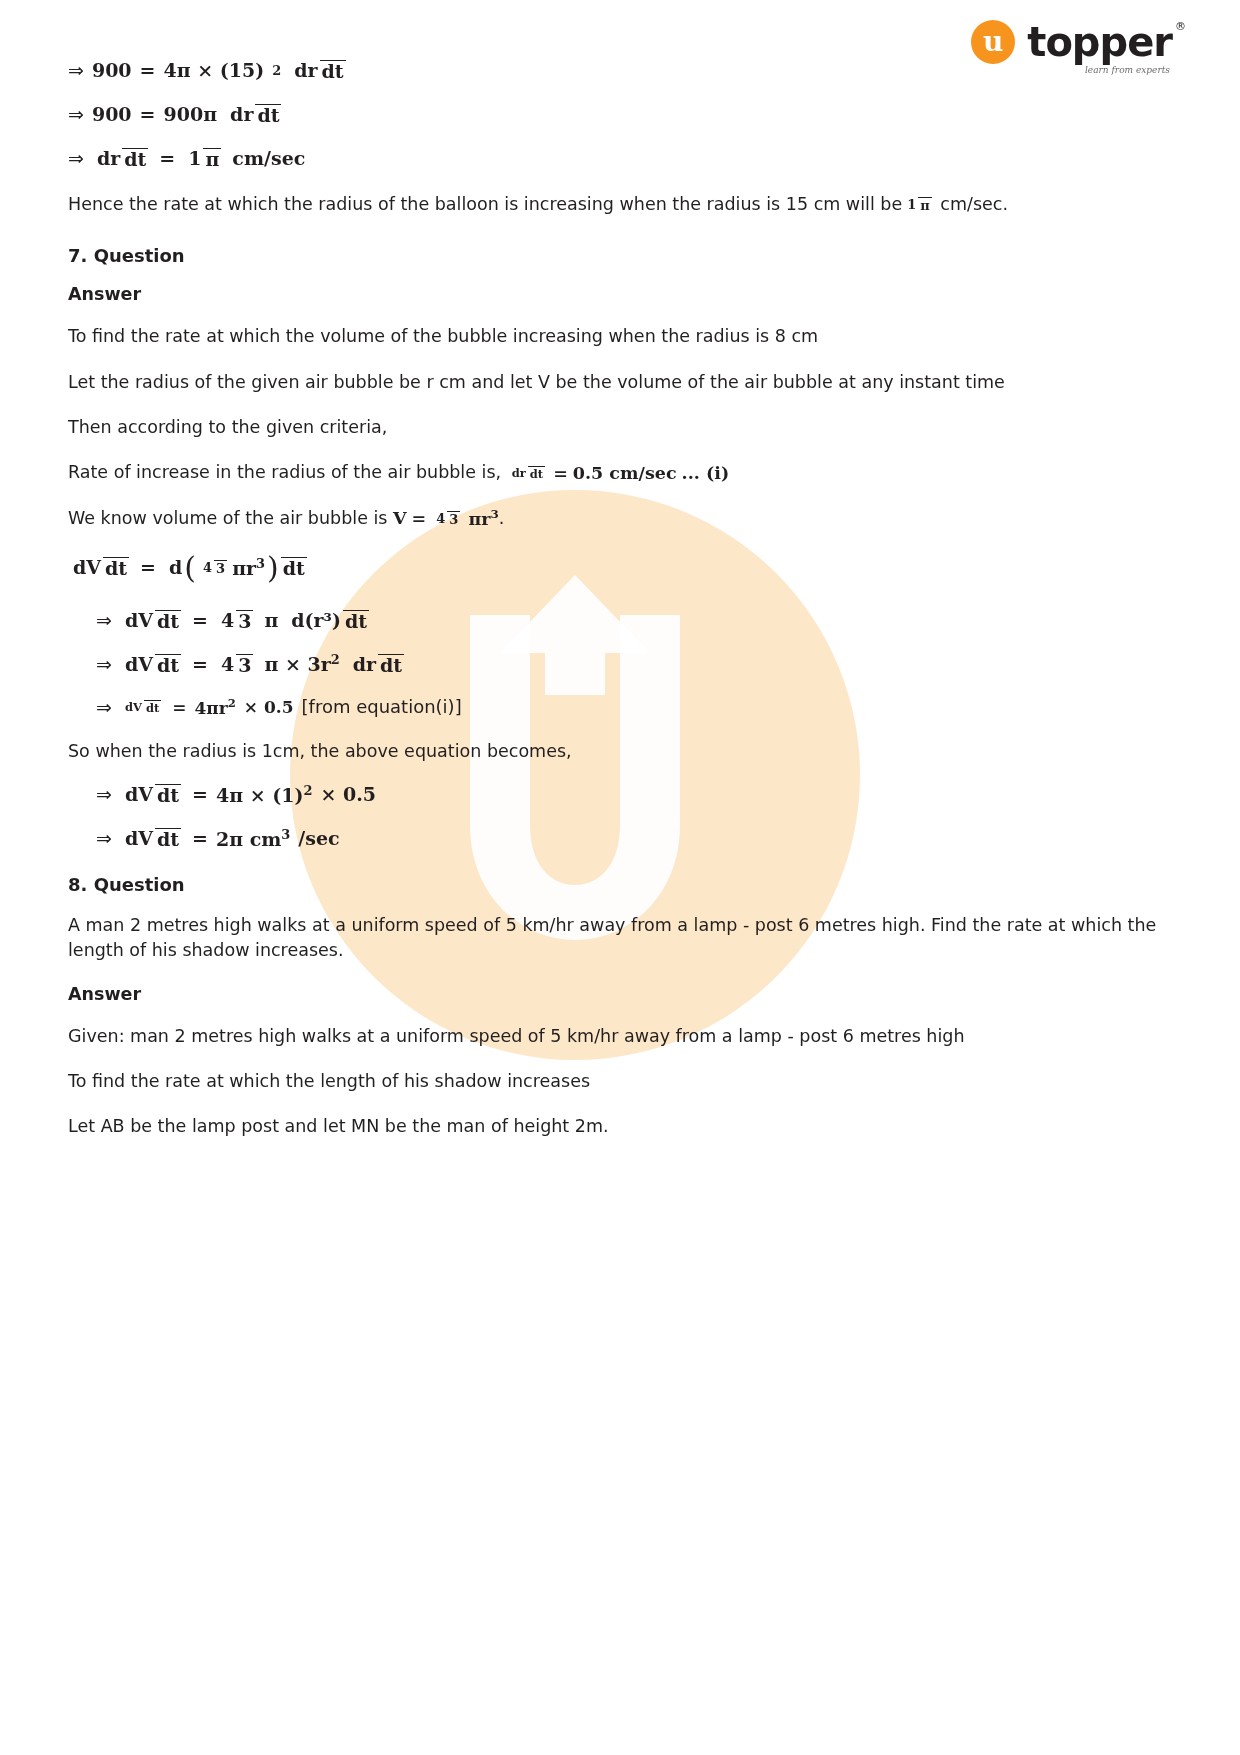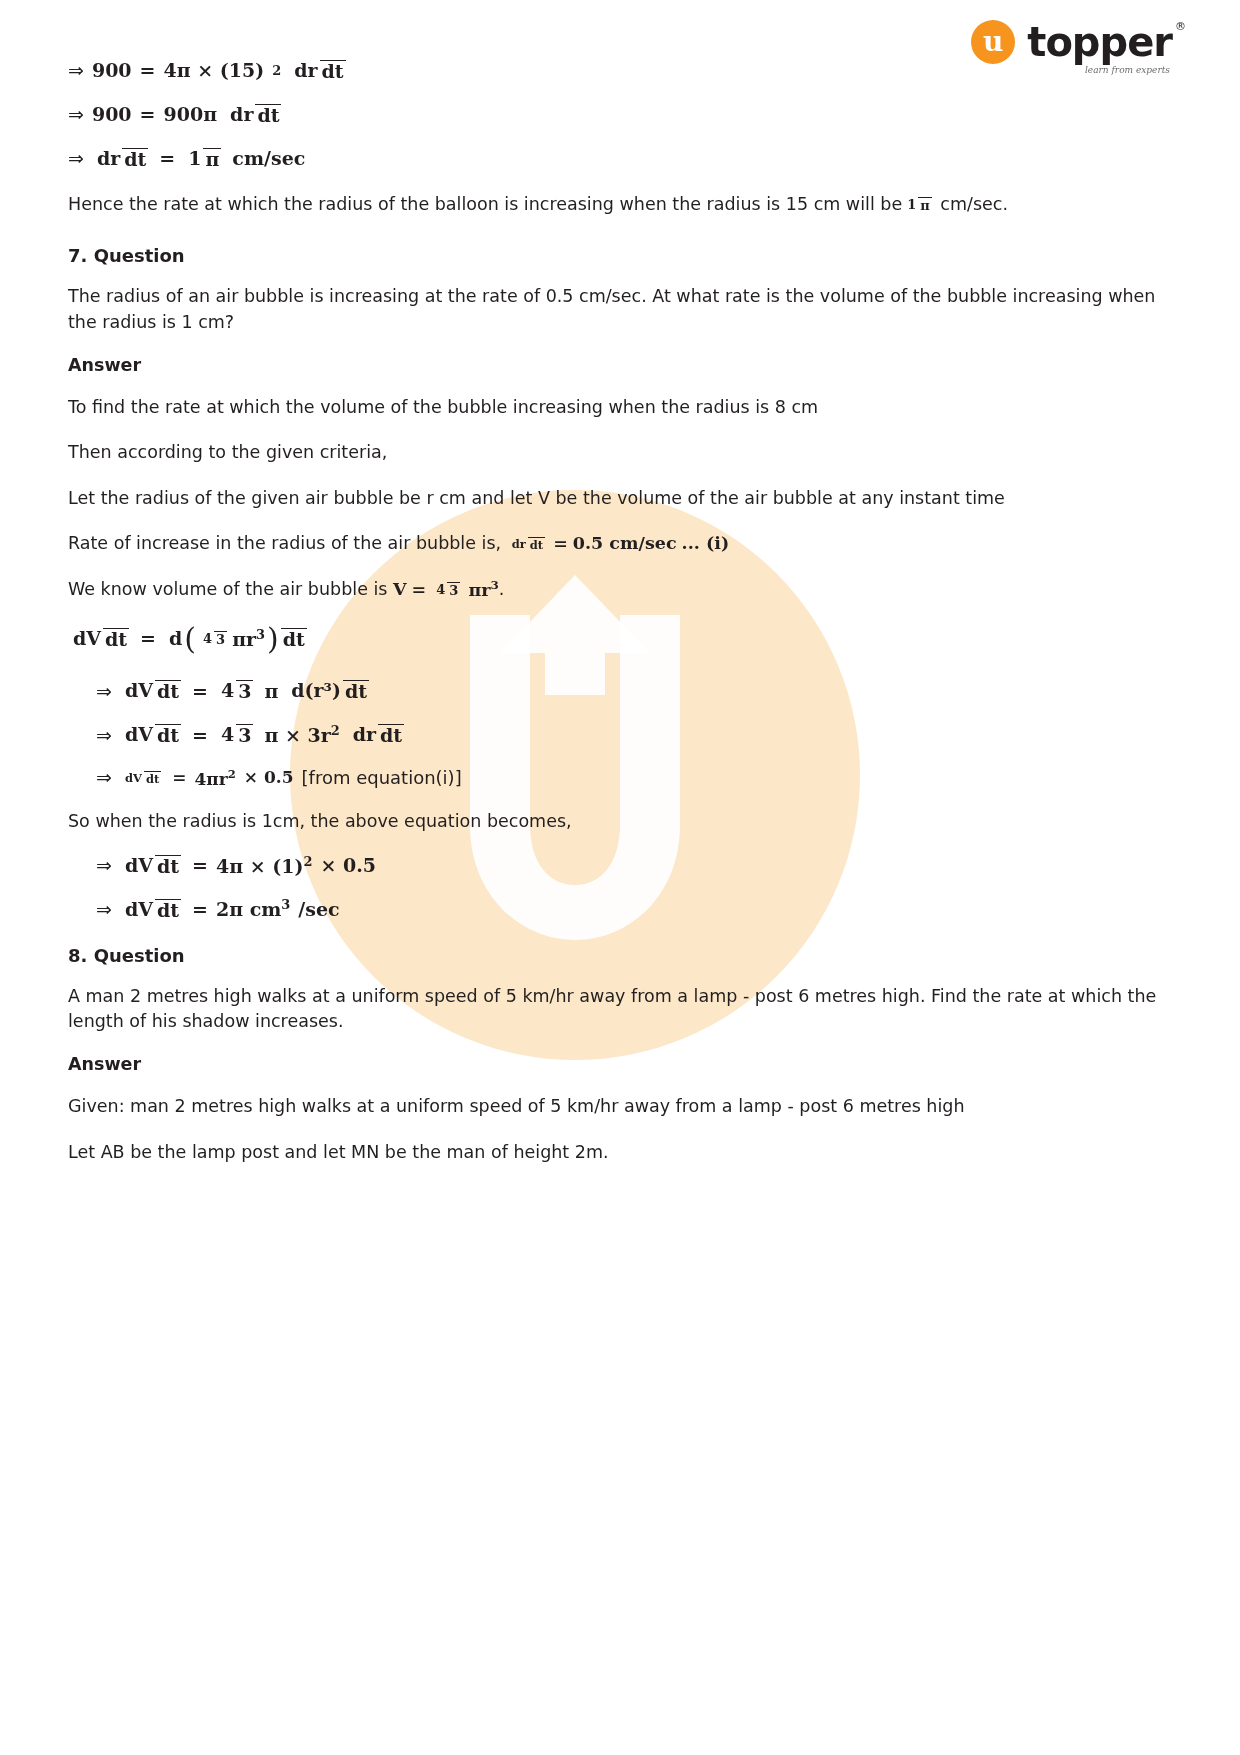--- a/index.html
+++ b/index.html
@@ -214,27 +214,26 @@
     <p>
       <span>Hence the rate at which the radius of the balloon is increasing when the radius is 15 cm will be</span><span class="inline-math">
           <span class="frac tiny">
             <span class="num">1</span>
             <span class="den">π</span>
           </span>
         </span> <span>cm/sec.</span>
     </p>
 
     <div class="heading">7. Question</div>
-    <p>The radius of an air bubble is increasing at the rate of 0.5 cm/sec. At what rate is the volume of the bubble increasing when the radius is 1 cm?</p>
 
     <div class="answer-label">Answer</div>
 
     <p>To find the rate at which the volume of the bubble increasing when the radius is 8 cm</p>
+    <p>Let the radius of the given air bubble be r cm and let V be the volume of the air bubble at any instant time</p>
     <p>Then according to the given criteria,</p>
-    <p>Let the radius of the given air bubble be r cm and let V be the volume of the air bubble at any instant time</p>
 
     <p>
       <span>Rate of increase in the radius of the air bubble is,</span>
       <span class="inline-math">
         <span class="frac mini">
           <span class="num">dr</span>
           <span class="den">dt</span>
         </span>
         <span>=</span>
         <span>0.5 cm/sec</span>
@@ -349,16 +348,17 @@
       <span>/sec</span>
     </div>
 
 
     <div class="heading tight">8. Question</div>
     <p>A man 2 metres high walks at a uniform speed of 5 km/hr away from a lamp - post 6 metres high. Find the rate at which the length of his shadow increases.</p>
 
     <div class="answer-label">Answer</div>
 
     <p>Given: man 2 metres high walks at a uniform speed of 5 km/hr away from a lamp - post 6 metres high</p>
+    <p>To find the rate at which the length of his shadow increases</p>
     <p>Let AB be the lamp post and let MN be the man of height 2m.</p>
 
   </div>
 </div>
 
 </body></html>

